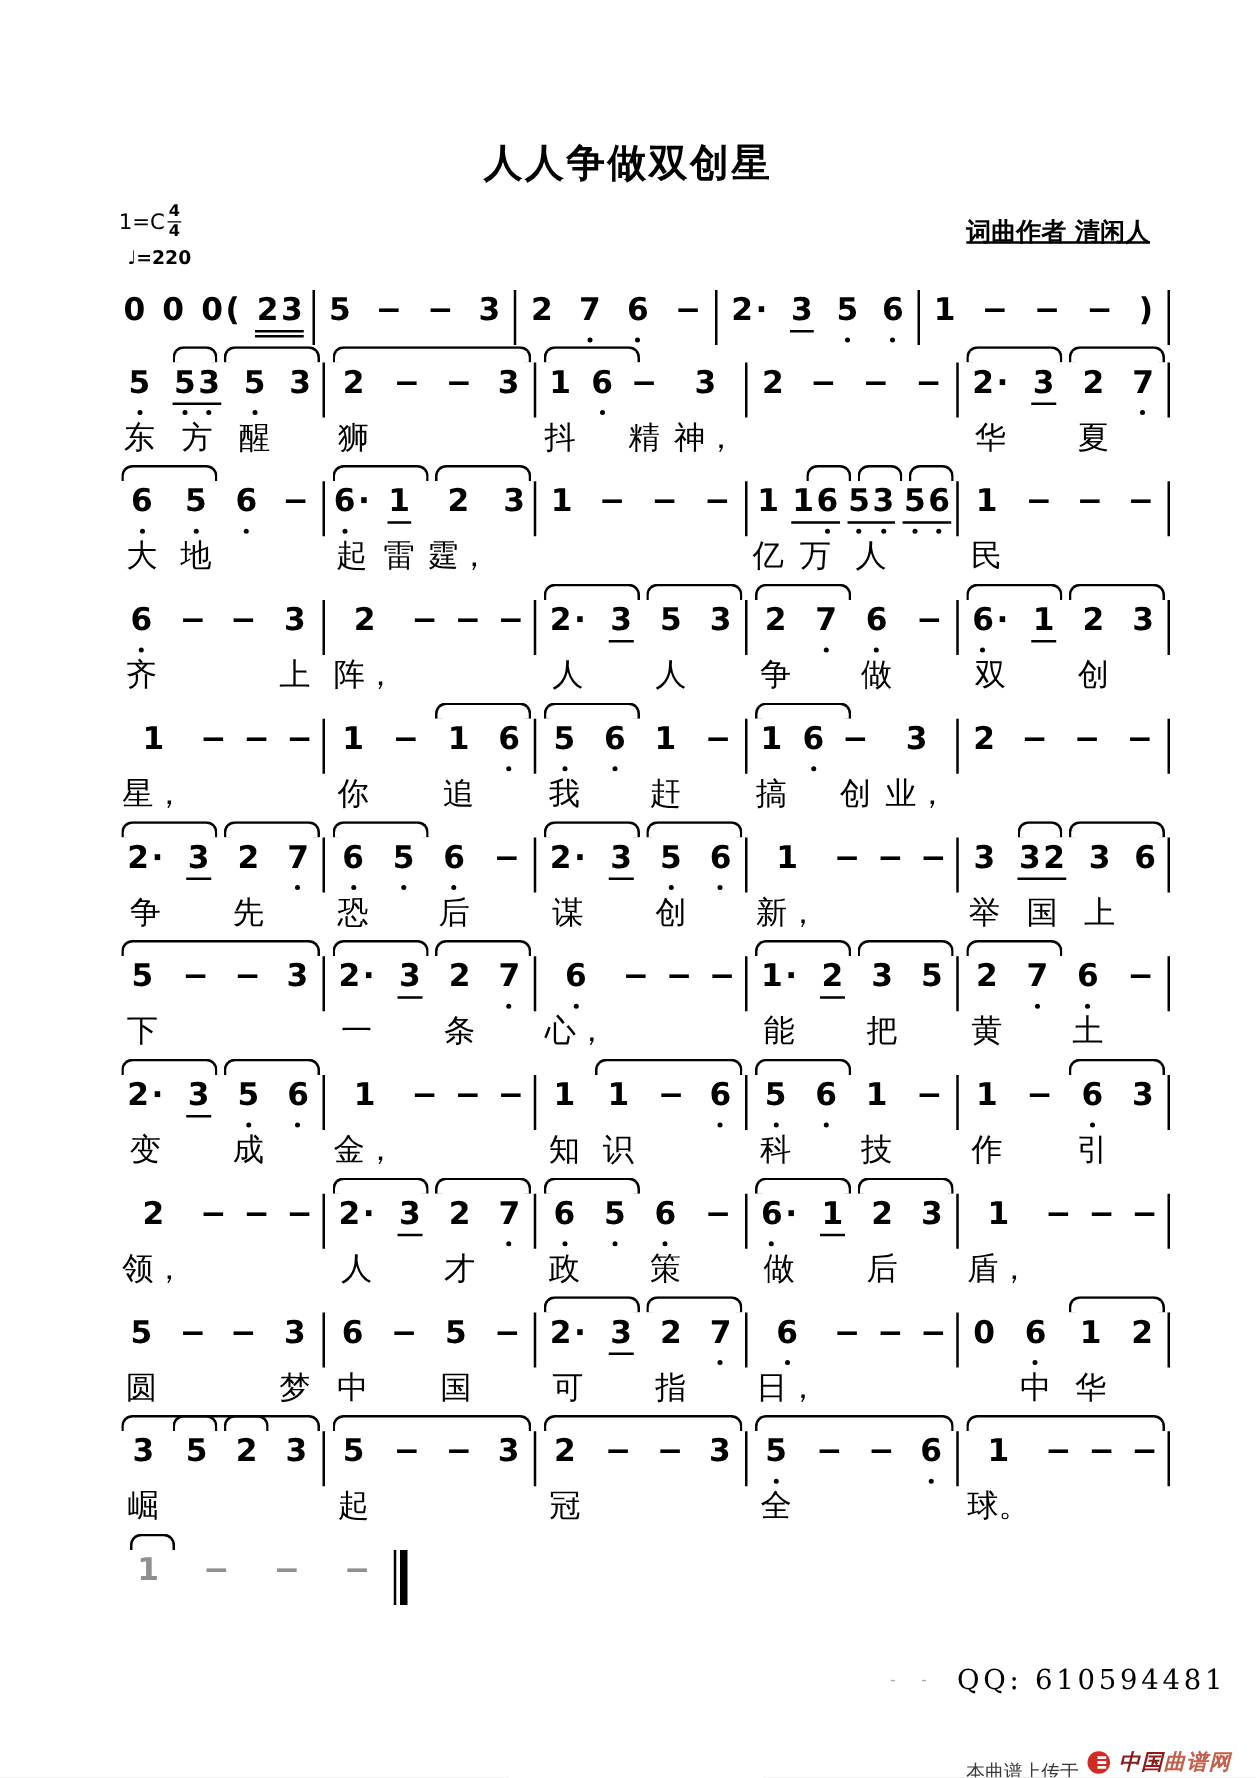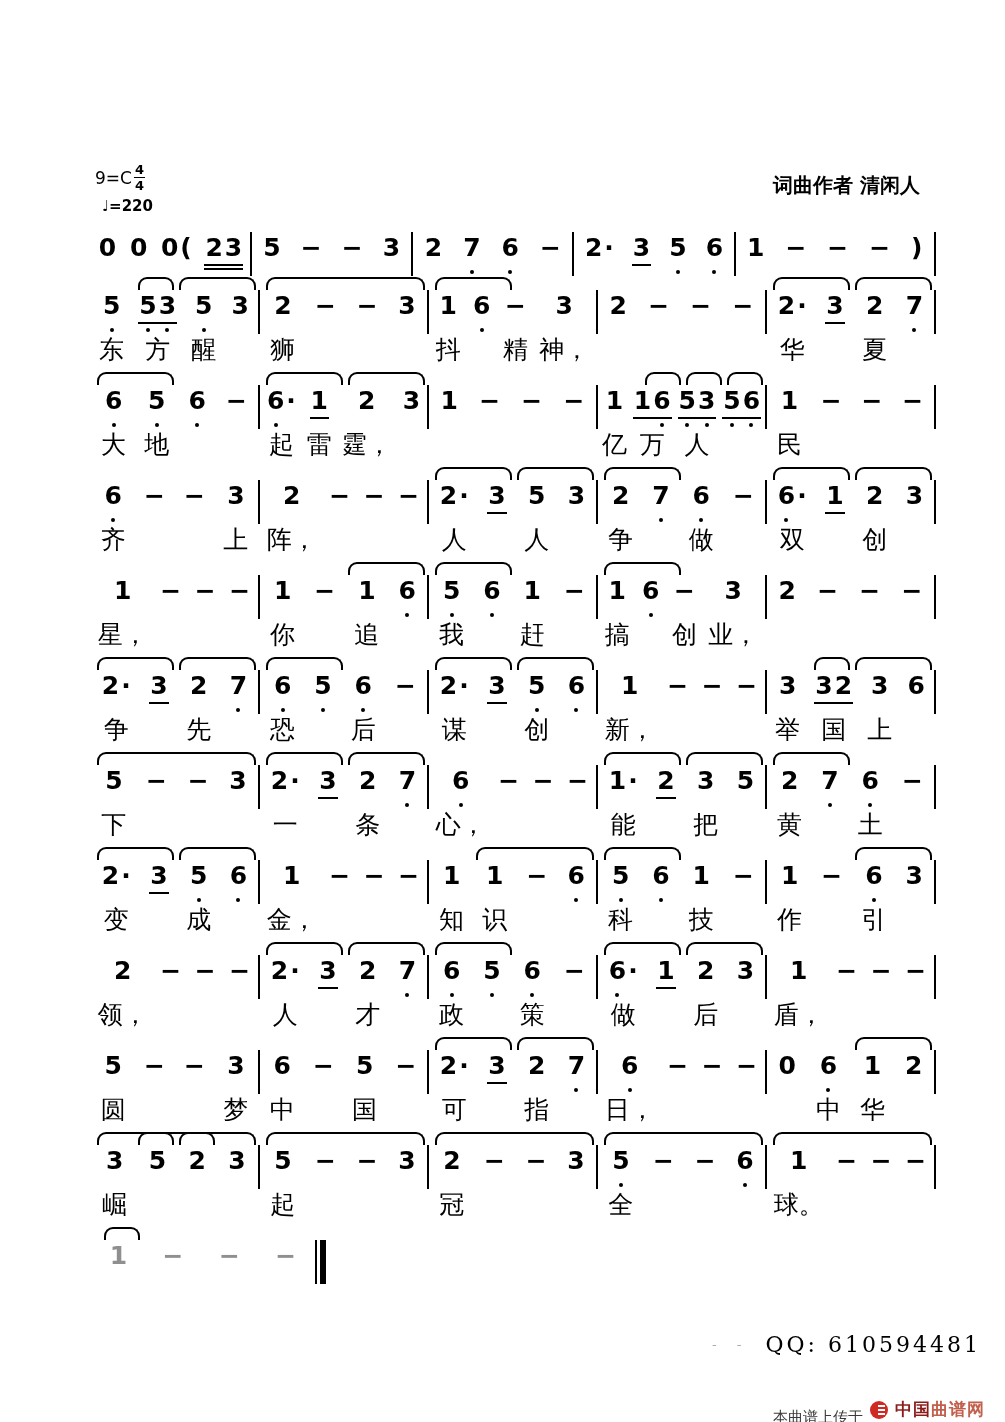--- a/index.html
+++ b/index.html
@@ -8,21 +8,21 @@
   
   .title{position:absolute;top:110px;left:0;width:100%;text-align:center;
          font-size:31px;font-weight:700;letter-spacing:2px;
          font-family:"DejaVu Sans","Liberation Sans",sans-serif;}
   .keysig{position:absolute;left:95px;top:163px;font-size:17px;display:flex;align-items:center;gap:2px;}
   .frac{display:inline-flex;flex-direction:column;align-items:center;line-height:1;font-size:13px;font-weight:700;}
   .frac .num{border-bottom:1.5px solid #000;padding:0 1px 1px;}
   .frac .den{padding-top:1px;}
   .tempo{position:absolute;left:102px;top:197px;font-size:15px;font-weight:700;}
   .credit{position:absolute;right:85px;top:172px;font-size:20px;font-weight:700;
-          font-family:"DejaVu Serif","Liberation Serif",serif;}
+          font-family:"DejaVu Serif","Liberation Serif",serif;text-decoration:underline;}
   
   #score{position:absolute;left:92px;top:232px;width:845px;}
   .system{display:flex;align-items:flex-start;height:95px;}
   .system.nolyr{height:58px;}
   .system.last{height:60px;width:235px;}
   .measure{position:relative;display:flex;justify-content:space-around;flex:1 1 0;}
   .barline{flex:0 0 auto;width:2px;height:44px;background:#000;margin:0 1px;}
   .barline.final{width:auto;background:none;display:flex;gap:3px;}
   .barline.final i{display:block;width:2px;height:44px;background:#000;}
   .barline.final i:last-child{width:6px;}
@@ -41,29 +41,30 @@
   .system.muted .trow{color:#8f8f8f;}
   
   .qqline{position:absolute;left:712px;top:1332px;display:flex;align-items:center;gap:16px;}
   .stray{color:#aaa;font-size:13px;letter-spacing:8px;}
   .qq{font-size:22px;letter-spacing:3px;font-family:"DejaVu Serif","Liberation Serif",serif;}
   .watermark{position:absolute;right:20px;top:1392px;display:flex;align-items:center;gap:7px;}
   .wm-prefix{font-size:15px;color:#3a3a3a;font-family:"DejaVu Sans",sans-serif;margin-top:16px;}
   .wm-logo{position:relative;width:18px;height:18px;border-radius:50%;display:inline-block;}
   .wm-logo::after{content:"";position:absolute;left:8px;top:4px;width:7px;height:10px;
                   background:repeating-linear-gradient(to bottom,#fff 0 2px,transparent 2px 4px);}
-  .wm-site{font-size:17px;font-weight:700;letter-spacing:1px;text-align:right;}
+  .wm-site{font-size:17px;font-weight:700;font-style:italic;letter-spacing:1px;text-align:right;}
 </style>
 </head>
 <body>
 
 <div id="sheet">
+  <div class="title">人人争做双创星</div>
 
   <div class="keysig">
-    <span>9=C</span>
+    <span>1=C</span>
     <span class="frac">
       <span class="num">4</span>
       <span class="den">4</span>
     </span>
   </div>
 
   <div class="tempo">♩=220</div>
 
   <div class="credit">词曲作者 清闲人</div>
 

